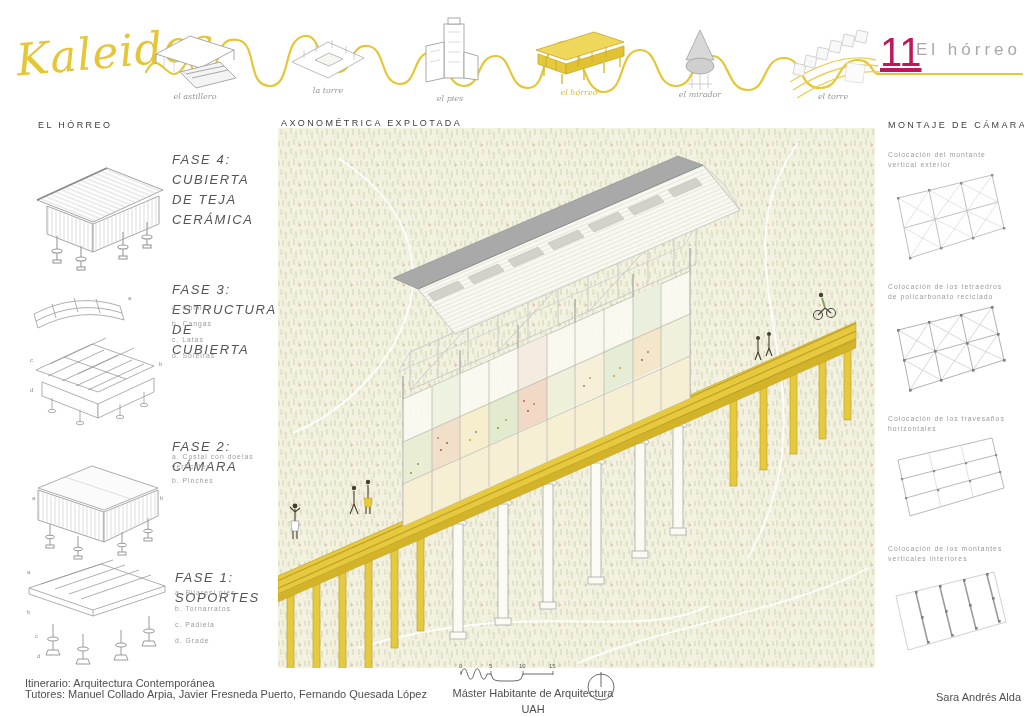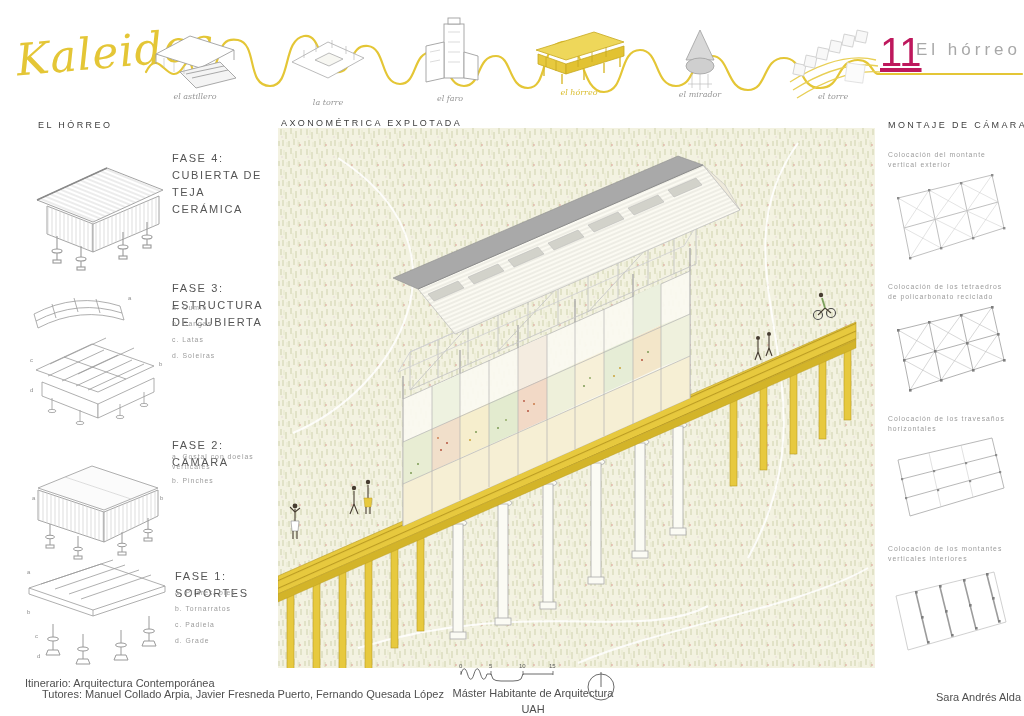--- a/index.html
+++ b/index.html
@@ -2,21 +2,21 @@
 <html><head>
 <meta charset="utf-8">
 <style>
   html,body{margin:0;padding:0;}
   body{
     width:1024px;height:716px;position:relative;background:#ffffff;
     font-family:"Liberation Sans", sans-serif;overflow:hidden;color:#3e3e3e;
   }
   .abs{position:absolute;}
   .sec-title{font-size:9px;letter-spacing:2.4px;color:#3e3e3e;white-space:nowrap;}
-  .phase-title{font-size:11px;letter-spacing:1.6px;color:#555;line-height:1.55;width:100px;}
+  .phase-title{font-size:13px;letter-spacing:1.6px;color:#555;line-height:1.55;width:100px;font-style:italic;}
   .phase-item{font-size:6.8px;letter-spacing:1px;color:#9b9b9b;line-height:1.45;width:100px;}
   .step-caption{font-size:6.8px;letter-spacing:1px;color:#9b9b9b;line-height:1.5;width:122px;}
   .logo{
     font-family:"DejaVu Serif", serif;font-style:italic;font-size:44px;color:#e4c636;
     transform:rotate(-5deg);letter-spacing:1px;
   }
   .proj-label{
     font-family:"DejaVu Serif", serif;font-style:italic;font-size:8px;color:#969696;
     text-align:center;width:90px;
   }
@@ -121,22 +121,22 @@
     <rect x="19" y="34" width="11" height="11" transform="rotate(12 24 39)"></rect>
     <rect x="31" y="26" width="11" height="11" transform="rotate(12 36 31)"></rect>
     <rect x="44" y="19" width="11" height="11" transform="rotate(12 49 24)"></rect>
     <rect x="57" y="13" width="11" height="11" transform="rotate(12 62 18)"></rect>
     <rect x="70" y="9" width="11" height="11" transform="rotate(12 75 14)"></rect>
   </g>
   <rect x="60" y="42" width="18" height="18" fill="#fbfbfb" stroke="#dddddd" stroke-width="0.8" transform="rotate(8 69 51)"></rect>
 </svg>
 
 <div class="abs proj-label" style="left:150px;top:92px;text-align:center;">el astillero</div>
-<div class="abs proj-label" style="left:283px;top:98px;text-align:center;">la torre</div>
-<div class="abs proj-label" style="left:405px;top:94px;">el faro</div>
+<div class="abs proj-label" style="left:283px;top:86px;text-align:center;">la torre</div>
+<div class="abs proj-label" style="left:405px;top:94px;">el pies</div>
 <div class="abs proj-label hl" style="left:534px;top:88px;">el hórreo</div>
 <div class="abs proj-label" style="left:655px;top:90px;">el mirador</div>
 <div class="abs proj-label" style="left:788px;top:92px;">el torre</div>
 
 <div class="abs sheet-number" style="left:880px;top:30px;">11</div>
 <div class="abs sheet-title" style="left:916px;top:40px;">El hórreo</div>
 
 <div class="abs sec-title" style="left:38px;top:120px;">EL HÓRREO</div>
 
 <div class="abs phase-title" style="left:172px;top:150px;width:95px;">FASE 4: CUBIERTA DE TEJA CERÁMICA</div>
@@ -641,21 +641,21 @@
     <rect x="98" y="7" width="2.6" height="2.6"></rect>
       <rect x="110" y="54" width="2.6" height="2.6"></rect>
     <rect x="33" y="50" width="2.6" height="2.6"></rect>
       <rect x="57" y="44" width="2.6" height="2.6"></rect>
       <rect x="81" y="38" width="2.6" height="2.6"></rect>
       <rect x="104" y="31" width="2.6" height="2.6"></rect>
   </g>
 </svg>
 
 <div class="abs footer-text" style="left:25px;top:676px;">Itinerario: Arquitectura Contemporánea</div>
-<div class="abs footer-text" style="left:25px;top:687px;margin-left:17px;">Tutores: Manuel Collado Arpia, Javier Fresneda Puerto, Fernando Quesada López</div>
+<div class="abs footer-text" style="left:25px;top:687px;">Tutores: Manuel Collado Arpia, Javier Fresneda Puerto, Fernando Quesada López</div>
 
 <svg class="abs" style="left:458px;top:662px" width="100" height="20" viewBox="0 0 100 20">
   <path d="M3,12 c2,-7 4.5,-7 6.5,0 c2,7 4.5,7 6.5,0 c2,-7 4.5,-7 6.5,0 c2,7 4.5,7 6.5,0 L33,12 l2,5 q2,2 8,2 h12 q6,0 8,-2 l2,-5 L65,12 L95,12" fill="none" stroke="#5a5a5a" stroke-width="0.9"></path>
   <g stroke="#5a5a5a" stroke-width="0.8">
     <line x1="3" y1="9" x2="3" y2="13"></line>
       <line x1="33" y1="9" x2="33" y2="13"></line>
     <line x1="65" y1="9" x2="65" y2="13"></line>
       <line x1="95" y1="9" x2="95" y2="13"></line>
   </g>
   <g font-family="Liberation Sans, sans-serif" font-size="6" fill="#5a5a5a">

